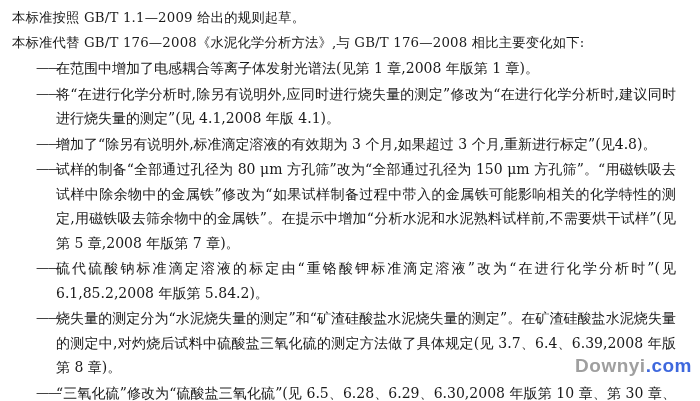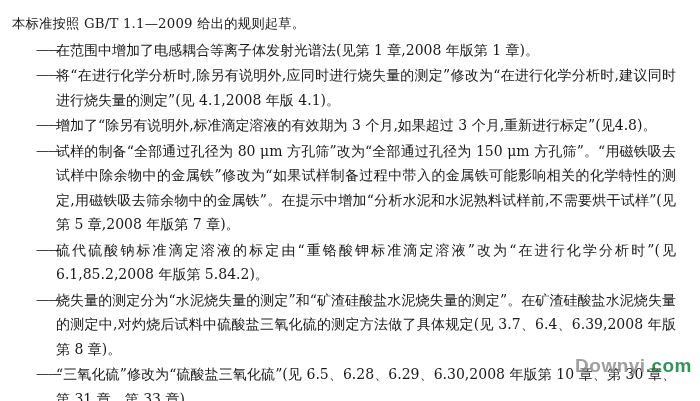--- a/index.html
+++ b/index.html
@@ -13,21 +13,21 @@
     font-family: "DejaVu Serif", "Liberation Serif", serif;
     color: #1a1a1a;
     overflow: hidden;
     position: relative;
   }
   .page {
     position: relative;
     width: 700px;
     height: 381px;
     box-sizing: border-box;
-    padding: 12px 24px 0 10px;
+    padding: 6px 24px 0 10px;
   }
   .para {
     font-size: 13.3px;
     line-height: 24.5px;
     text-align: justify;
     text-justify: inter-ideograph;
     margin: 0 0 0 0;
     letter-spacing: 0.2px;
   }
   .p-intro {
@@ -62,29 +62,30 @@
     right: 8px;
     bottom: 4px;
     font-family: "Liberation Sans", sans-serif;
     font-size: 19px;
     font-weight: bold;
     color: #8f8f8f;
     letter-spacing: 0.5px;
     opacity: 0.85;
   }
   .watermark .dot {
-    color: #15803d;
+    color: #1d4ed8;
   }
 </style>
 </head>
 <body>
 
 <div class="page">
 
   <p class="para p-intro">本标准按照 GB/T 1.1—2009 给出的规则起草。</p>
+  <p class="para p-intro">本标准代替 GB/T 176—2008《水泥化学分析方法》,与 GB/T 176—2008 相比主要变化如下:</p>
 
   <div class="bullet-row">
     <span class="dash">——</span>
     <span class="bullet-text">在范围中增加了电感耦合等离子体发射光谱法(见第 1 章,2008 年版第 1 章)。</span>
   </div>
 
   <div class="bullet-row">
     <span class="dash">——</span>
     <span class="bullet-text">将“在进行化学分析时,除另有说明外,应同时进行烧失量的测定”修改为“在进行化学分析时,建议同时进行烧失量的测定”(见 4.1,2008 年版 4.1)。</span>
   </div>

